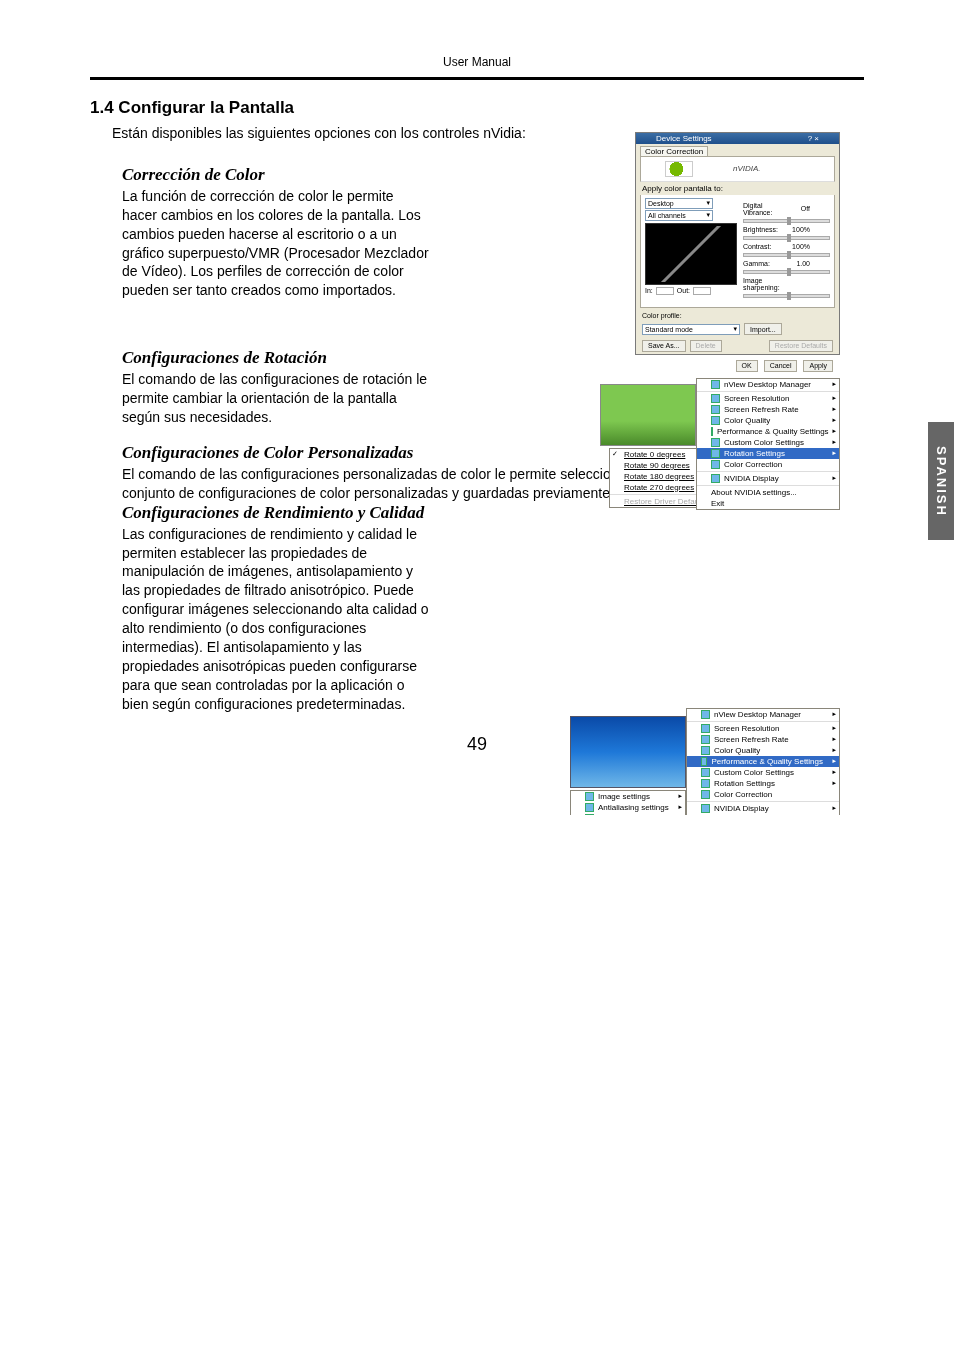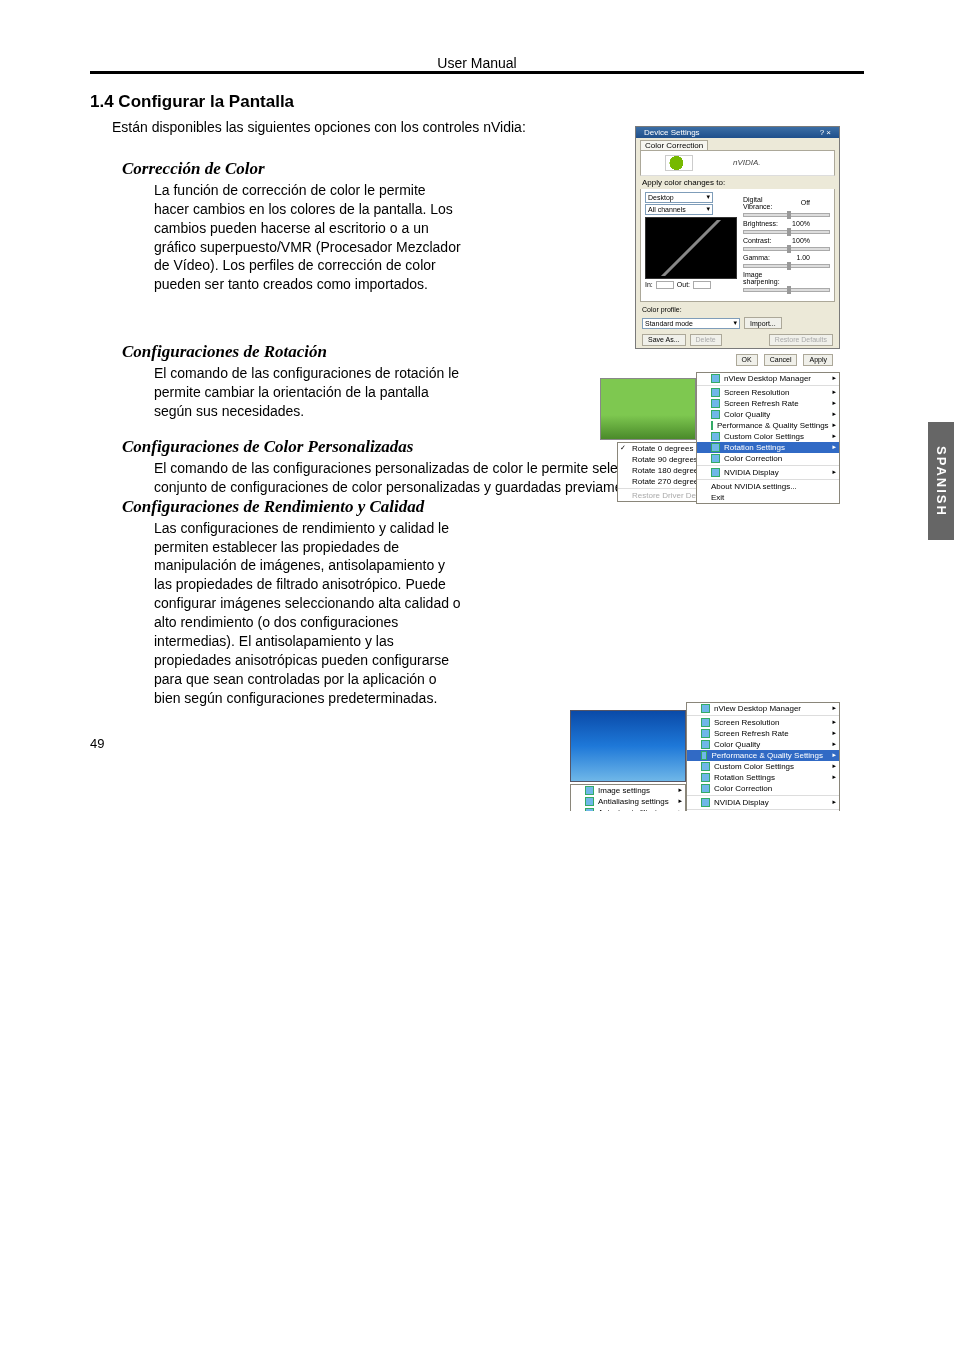--- a/index.html
+++ b/index.html
@@ -10,22 +10,22 @@
     margin: 0 auto;
     color: #000;
     font-size: 14px;
   }
   .page {
     padding: 55px 90px 60px 90px;
     position: relative;
   }
   .header-title {
     text-align: center;
-    font-size: 14px;
-    margin-bottom: 0;
+    font-size: 12px;
+    margin-bottom: 8px;
   }
   .hr-thick {
     border: none;
     border-top: 3px solid #000;
     margin-bottom: 18px;
   }
   .section-title {
     font-weight: bold;
     font-size: 17px;
     margin: 8px 0 6px 0;
@@ -44,28 +44,27 @@
   .sub-heading {
     font-family: "Times New Roman", Times, serif;
     font-weight: bold;
     font-style: italic;
     font-size: 17px;
     margin-bottom: 2px;
   }
   .body-text {
     font-size: 14px;
     line-height: 1.35;
-    margin-left: 32px;
   }
   .col-narrow { max-width: 310px; }
   .col-wide { max-width: 545px; }
   .page-number {
-    text-align: left;
-    font-size: 13px;
-    margin-top: 28px;
+    text-align: center;
+    font-size: 18px;
+    margin-top: 20px;
   }
   .side-tab {
     position: absolute;
     right: 0;
     top: 422px;
     width: 26px;
     height: 118px;
     background: #666;
     color: #fff;
     writing-mode: vertical-rl;
@@ -85,21 +84,21 @@
     font-size: 8px;
     color: #000;
     background: #ece9d8;
     border: 1px solid #7a7a7a;
   }
   .fig1 { right: 24px; top: -33px; width: 205px; height: 223px; }
   .win-title {
     background: linear-gradient(#3b6ea5, #1f4f8b);
     color: #fff;
     font-size: 8px;
-    padding: 1px 8px;
+    padding: 1px 20px;
     display: flex;
     justify-content: space-between;
   }
   .tab-row { padding: 2px 4px 0 4px; }
   .tab-btn {
     display: inline-block;
     border: 1px solid #aca899;
     border-bottom: none;
     background: #f6f6f0;
     font-size: 8px;
@@ -177,21 +176,21 @@
     border: 1px solid #8a867a;
     font-size: 8px;
   }
   .menu-pane .mi { padding: 1px 16px 1px 14px; white-space: nowrap; display:flex; align-items:center; gap:4px; position:relative; }
   .menu-pane .mi.sep { border-top: 1px solid #ddd; margin-top:1px; padding-top:2px; }
   .menu-pane .mi.arrow::after { content:"▸"; position:absolute; right:3px; font-size:7px; }
   .menu-pane .mi.hl { background:#316ac5; color:#fff; }
   .menu-pane .mi.checked::before { content:"✓"; position:absolute; left:2px; font-size:7px; }
   .menu-pane .mi.disabled { color:#aaa; }
   .mi-icon { width:9px; height:9px; background:#6fb7e8; border:1px solid #3a6; display:inline-block; }
-  .fig2 .m1 { left: 17px; top: 70px; width: 96px; }
+  .fig2 .m1 { left: 9px; top: 70px; width: 96px; text-decoration: underline; }
   .fig2 .m2 { left: 96px; top: 0; width: 144px; }
   
   .fig3 { right: 24px; top: 543px; width: 270px; height: 158px; background: transparent; border: none; }
   .fig3 .landscape2 {
     width:116px; height:72px;
     background: linear-gradient(#0a4aa8, #1e78d8 50%, #6fb7e8 100%);
     position:absolute; left:0; top:8px; border:1px solid #556;
   }
   .fig3 .m1 { left:0; top:82px; width:116px; }
   .fig3 .m2 { left:116px; top:0; width:154px; }
@@ -231,21 +230,21 @@
         <span>Device Settings</span>
         <span>? ×</span>
       </div>
       <div class="tab-row">
         <span class="tab-btn">Color Correction</span>
       </div>
       <div class="logo-row">
         <span class="nvidia-logo"></span>
         <span class="logo-text">nVIDIA.</span>
       </div>
-      <div class="apply-label">Apply color changes to:</div>
+      <div class="apply-label">Apply color pantalla to:</div>
       <div class="inner-panel">
         <div style="display:flex; gap:6px;">
           <div>
             <div class="dropdown">
                 <span>Desktop</span>
                 <span>▾</span>
               </div>
             <div class="dropdown">
                 <span>All channels</span>
                 <span>▾</span>

